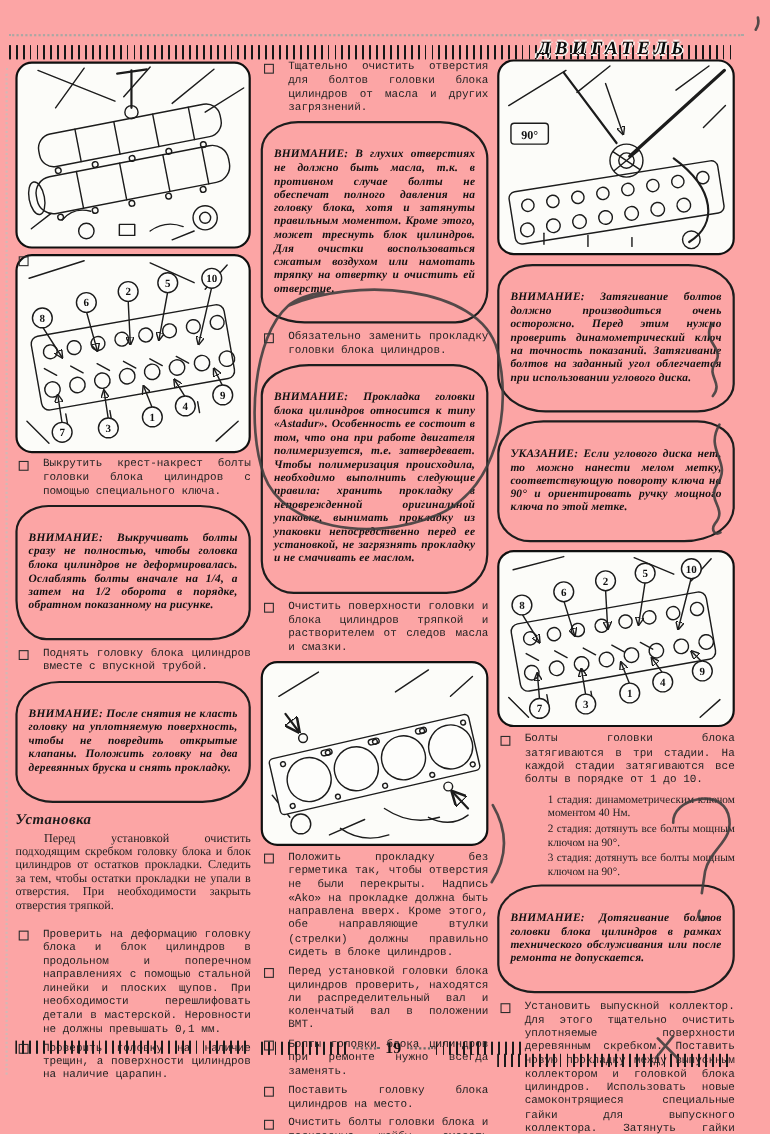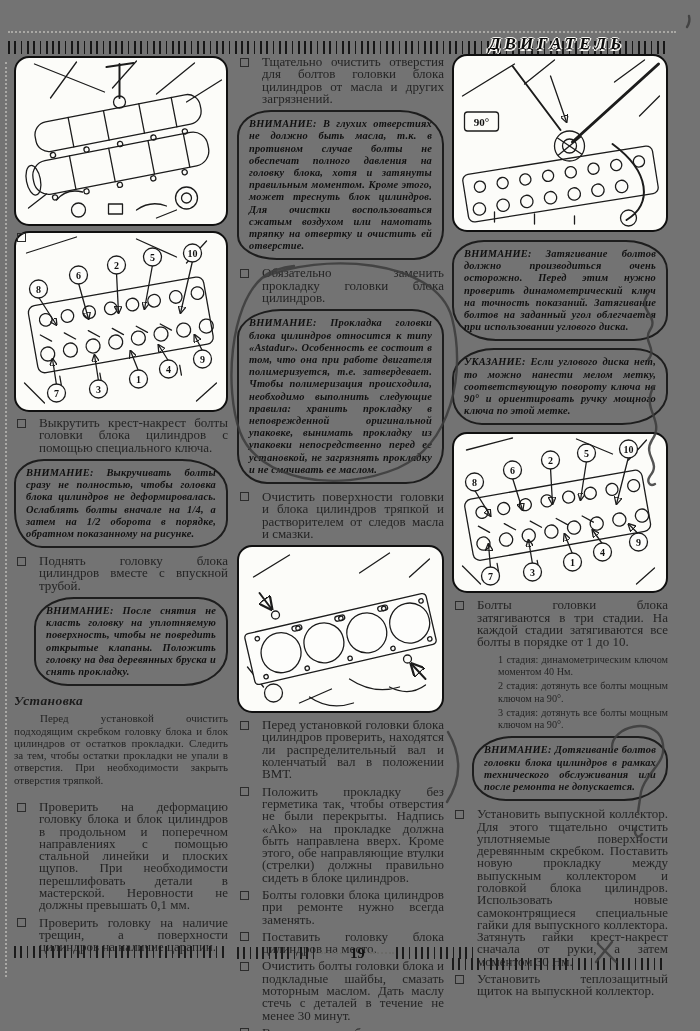--- a/index.html
+++ b/index.html
@@ -1,40 +1,40 @@
 <!DOCTYPE html>
 <html><head>
 <meta charset="utf-8">
 <style>
   html,body{margin:0;padding:0;background:#e8e7e3;}
-  .page{position:relative;width:700px;height:1031px;background:#737373;overflow:hidden;
+  .page{position:relative;width:700px;height:1031px;background:#fca5a5;overflow:hidden;
         font-family:"Liberation Serif","DejaVu Serif",serif;color:#242424;}
   
   .rule-dots{position:absolute;top:31px;left:8px;width:668px;border-top:2px dotted #a9a8a4;}
   .band{position:absolute;top:41px;left:8px;width:658px;height:13px;
         background:repeating-linear-gradient(90deg,#171717 0 1.7px,transparent 1.7px 6.3px);}
   .ptitle{position:absolute;top:34px;left:489px;font-weight:700;font-style:italic;font-size:17px;
         letter-spacing:4px;color:#0c0c0c;
         text-shadow:-1.5px 0 0 #f6f5f1,1.5px 0 0 #f6f5f1,0 1.5px 0 #f6f5f1,0 -1.5px 0 #f6f5f1;}
   .vdots{position:absolute;left:5px;top:62px;height:915px;border-left:2px dotted #c2c1bc;opacity:.7;}
   
   .col{position:absolute;top:56px;}
   #colL{left:14px;width:214px;}
   #colM{left:237px;width:207px;}
   #colR{left:452px;width:216px;top:54px;}
   
-  .item{position:relative;padding-left:25px;font-size:13px;line-height:12.3px;text-align:justify;margin-bottom:5px;}
+  .item{position:relative;padding-left:25px;font-size:10px;line-height:12.3px;text-align:justify;margin-bottom:5px;font-family:Liberation Mono, monospace;}
   .sq{position:absolute;left:3px;top:1.5px;width:7px;height:7px;border:1.5px solid #2c2c2c;}
   .para{font-size:11px;line-height:12.3px;text-align:justify;text-indent:26px;margin-bottom:15px;}
   .stage{font-size:10.2px;line-height:12.3px;text-align:justify;margin-bottom:2px;margin-left:46px;}
   .subhead{font-style:italic;font-weight:700;font-size:13.5px;letter-spacing:.4px;margin:2px 0 3px;color:#1b1b1b;}
-  .bubble{border:2px solid #1d1d1d;padding:6px 10px;font-weight:700;font-style:italic;font-size:10.4px;
+  .bubble{border:2px solid #1d1d1d;padding:23px 10px;font-weight:700;font-style:italic;font-size:10.4px;
         line-height:12.2px;text-align:justify;letter-spacing:.2px;margin:4px 0 7px;color:#101010;}
   .b1{border-radius:30px 46px 36px 28px / 24px 32px 28px 36px;}
-  .b2{border-radius:40px 30px 44px 34px / 30px 24px 34px 26px;margin-left:20px;}
+  .b2{border-radius:40px 30px 44px 34px / 30px 24px 34px 26px;}
   .b3{border-radius:34px 44px 30px 40px / 26px 34px 30px 24px;}
   .b4{border-radius:44px 32px 38px 30px / 28px 26px 36px 30px;}
   .b5{border-radius:32px 42px 34px 44px / 24px 30px 26px 34px;}
   .b6{border-radius:42px 34px 46px 30px / 30px 26px 32px 28px;}
   
   .fig{margin:0 0 5px;border:2.6px solid #101010;border-radius:15px;background:#fcfcf9;overflow:hidden;}
   .figA{height:166px;} .figB{height:177px;margin-top:2px;} .figC{height:164px;margin:2px 0 6px;}
   .figD{height:174px;margin-bottom:8px;} .figE{height:157px;margin:4px 0 6px;}
   .fig svg{display:block;width:100%;height:100%;}
   .art line,.art path,.art rect,.art circle,.art ellipse,.art polyline{stroke:#1c1c1c;fill:none;stroke-width:1.3;stroke-linecap:round;stroke-linejoin:round;}
@@ -276,25 +276,25 @@
           <circle cx="168" cy="112" r="4"></circle>
         <line class="med" x1="20" y1="46" x2="32" y2="62" marker-end="url(#arC)"></line>
         <line class="med" x1="186" y1="132" x2="172" y2="117" marker-end="url(#arC)"></line>
         <path d="M110,132 q24,16 50,8"></path>
           <line x1="60" y1="156" x2="92" y2="142"></line>
       </svg>
     </figure>
 
     <div class="item">
       <span class="sq"></span>
+      <span>Положить прокладку без герметика так, чтобы отверстия не были перекрыты. Надпись «Ako» на прокладке должна быть направлена вверх. Кроме этого, обе направляющие втулки (стрелки) должны правильно сидеть в блоке цилиндров.</span>
+    </div>
+    <div class="item">
+      <span class="sq"></span>
       <span>Перед установкой головки блока цилиндров проверить, находятся ли распределительный вал и коленчатый вал в положении ВМТ.</span>
-    </div>
-    <div class="item">
-      <span class="sq"></span>
-      <span>Положить прокладку без герметика так, чтобы отверстия не были перекрыты. Надпись «Ako» на прокладке должна быть направлена вверх. Кроме этого, обе направляющие втулки (стрелки) должны правильно сидеть в блоке цилиндров.</span>
     </div>
     <div class="item">
       <span class="sq"></span>
       <span>Болты головки блока цилиндров при ремонте нужно всегда заменять.</span>
     </div>
     <div class="item">
       <span class="sq"></span>
       <span>Поставить головку блока цилиндров на место.</span>
     </div>
     <div class="item">

